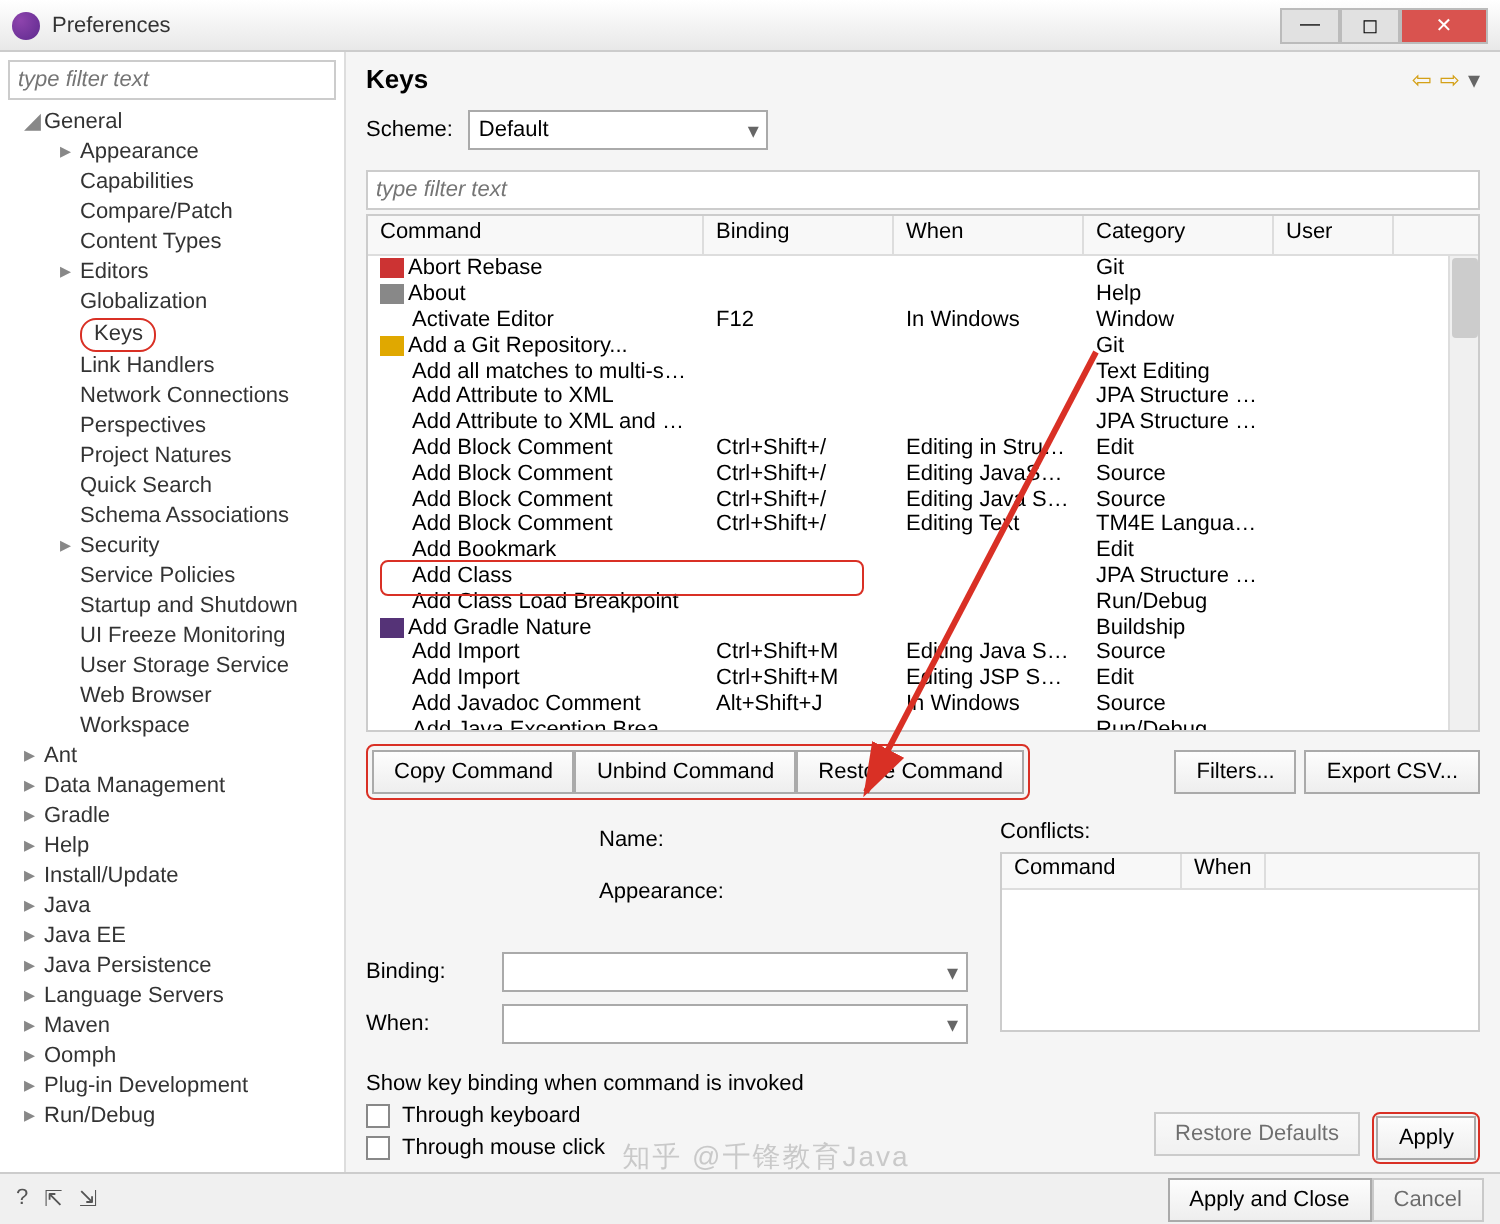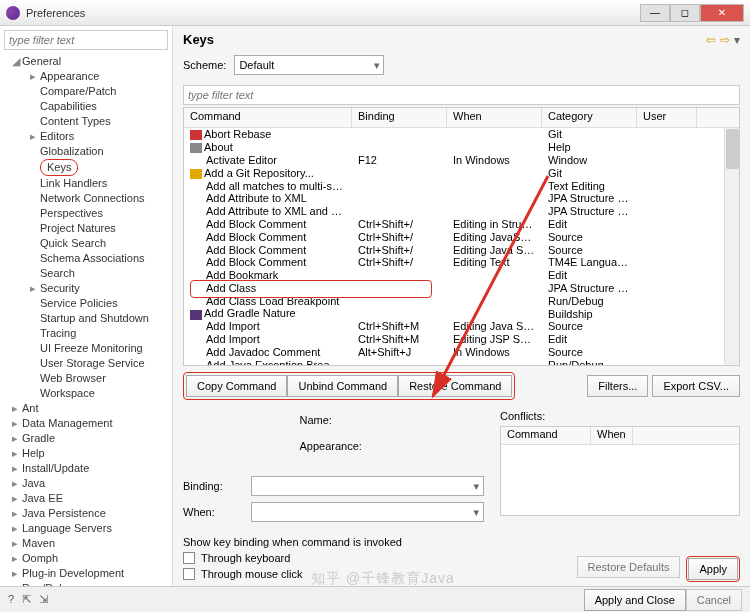--- a/index.html
+++ b/index.html
@@ -80,37 +80,35 @@
     <div class="win-btn close"></div>
   </div>
 </div>
 
 <div class="main">
   <div class="left">
     <input class="filter" placeholder="type filter text" style="">
     <div class="tree" id="tree">
         <div class="node lvl1"><span class="caret">◢</span><span>General</span></div>
         <div class="node lvl2"><span class="caret">▸</span><span>Appearance</span></div>
+        <div class="node lvl2"><span class="caret"></span><span>Capabilities</span></div>
         <div class="node lvl2"><span class="caret"></span><span>Compare/Patch</span></div>
-        <div class="node lvl2"><span class="caret"></span><span>Capabilities</span></div>
         <div class="node lvl2"><span class="caret"></span><span>Content Types</span></div>
         <div class="node lvl2"><span class="caret">▸</span><span>Editors</span></div>
         <div class="node lvl2"><span class="caret"></span><span>Globalization</span></div>
         <div class="node lvl2"><span class="caret"></span><span class="sel">Keys</span></div>
         <div class="node lvl2"><span class="caret"></span><span>Link Handlers</span></div>
         <div class="node lvl2"><span class="caret"></span><span>Network Connections</span></div>
         <div class="node lvl2"><span class="caret"></span><span>Perspectives</span></div>
         <div class="node lvl2"><span class="caret"></span><span>Project Natures</span></div>
         <div class="node lvl2"><span class="caret"></span><span>Quick Search</span></div>
         <div class="node lvl2"><span class="caret"></span><span>Schema Associations</span></div>
-        <div class="node lvl2"><span class="caret"></span><span>Search</span></div>
         <div class="node lvl2"><span class="caret">▸</span><span>Security</span></div>
         <div class="node lvl2"><span class="caret"></span><span>Service Policies</span></div>
         <div class="node lvl2"><span class="caret"></span><span>Startup and Shutdown</span></div>
-        <div class="node lvl2"><span class="caret"></span><span>Tracing</span></div>
         <div class="node lvl2"><span class="caret"></span><span>UI Freeze Monitoring</span></div>
         <div class="node lvl2"><span class="caret"></span><span>User Storage Service</span></div>
         <div class="node lvl2"><span class="caret"></span><span>Web Browser</span></div>
         <div class="node lvl2"><span class="caret"></span><span>Workspace</span></div>
         <div class="node lvl1"><span class="caret">▸</span><span>Ant</span></div>
         <div class="node lvl1"><span class="caret">▸</span><span>Data Management</span></div>
         <div class="node lvl1"><span class="caret">▸</span><span>Gradle</span></div>
         <div class="node lvl1"><span class="caret">▸</span><span>Help</span></div>
         <div class="node lvl1"><span class="caret">▸</span><span>Install/Update</span></div>
         <div class="node lvl1"><span class="caret">▸</span><span>Java</span></div>

